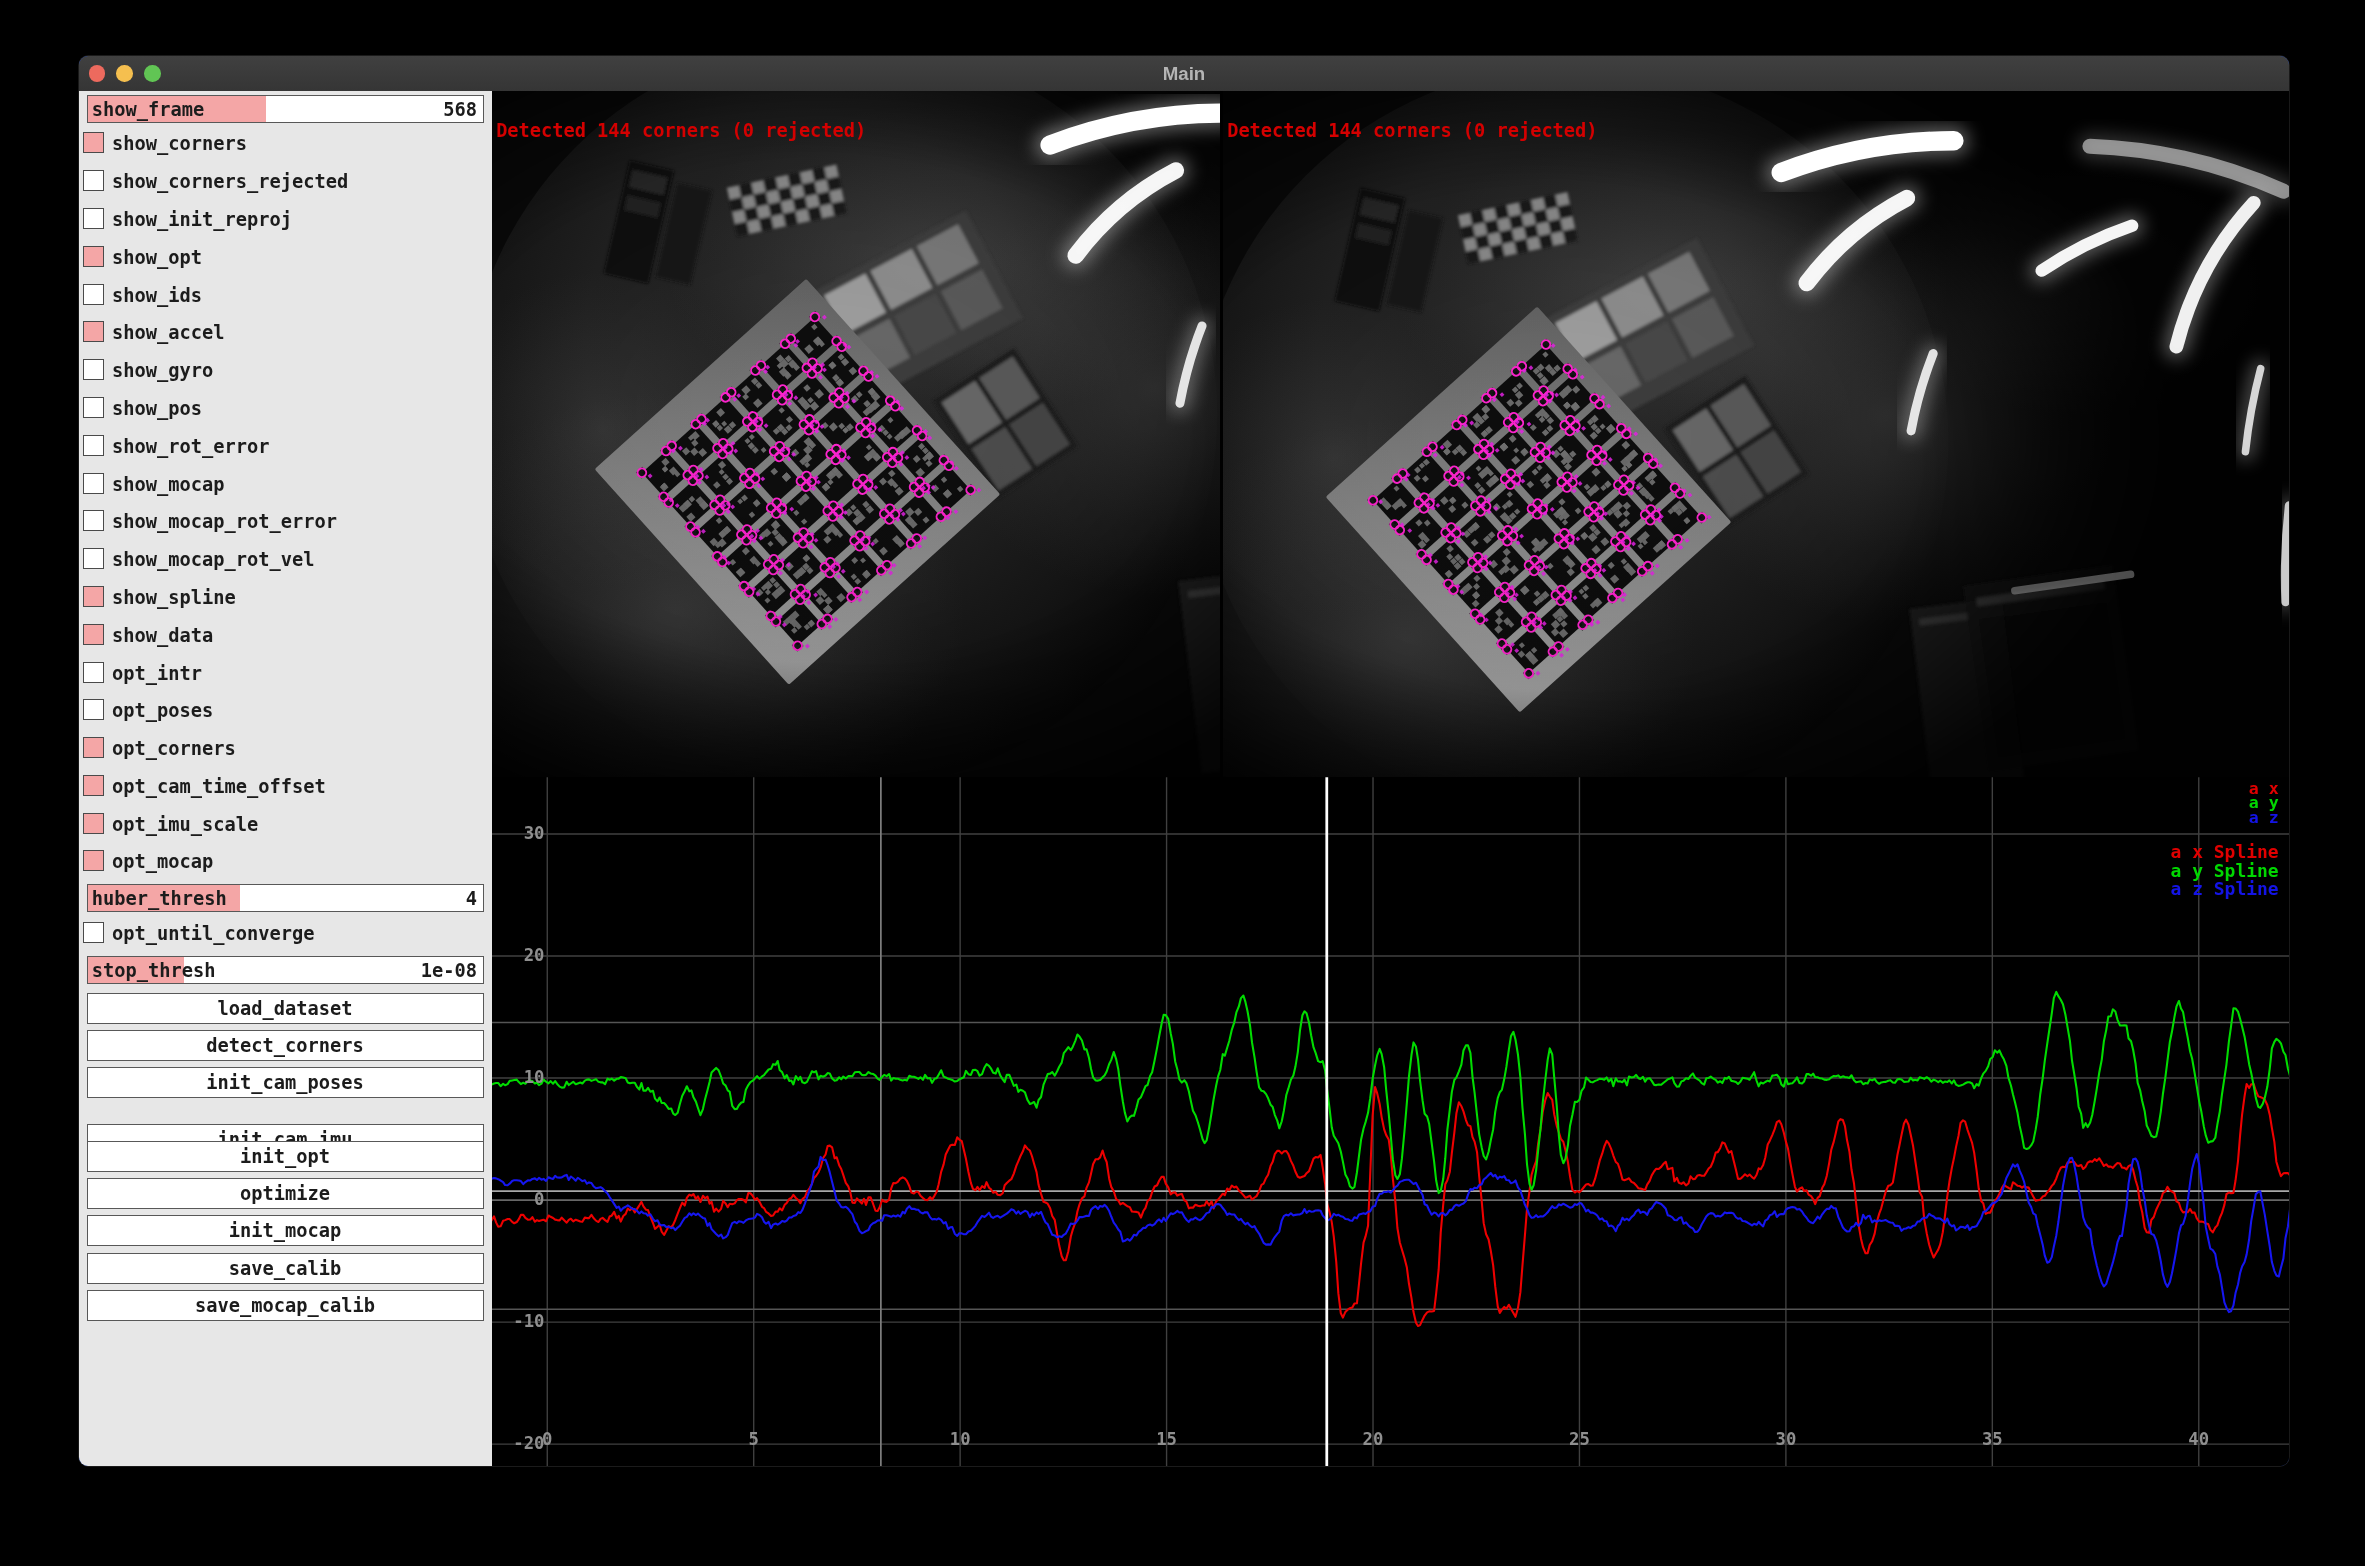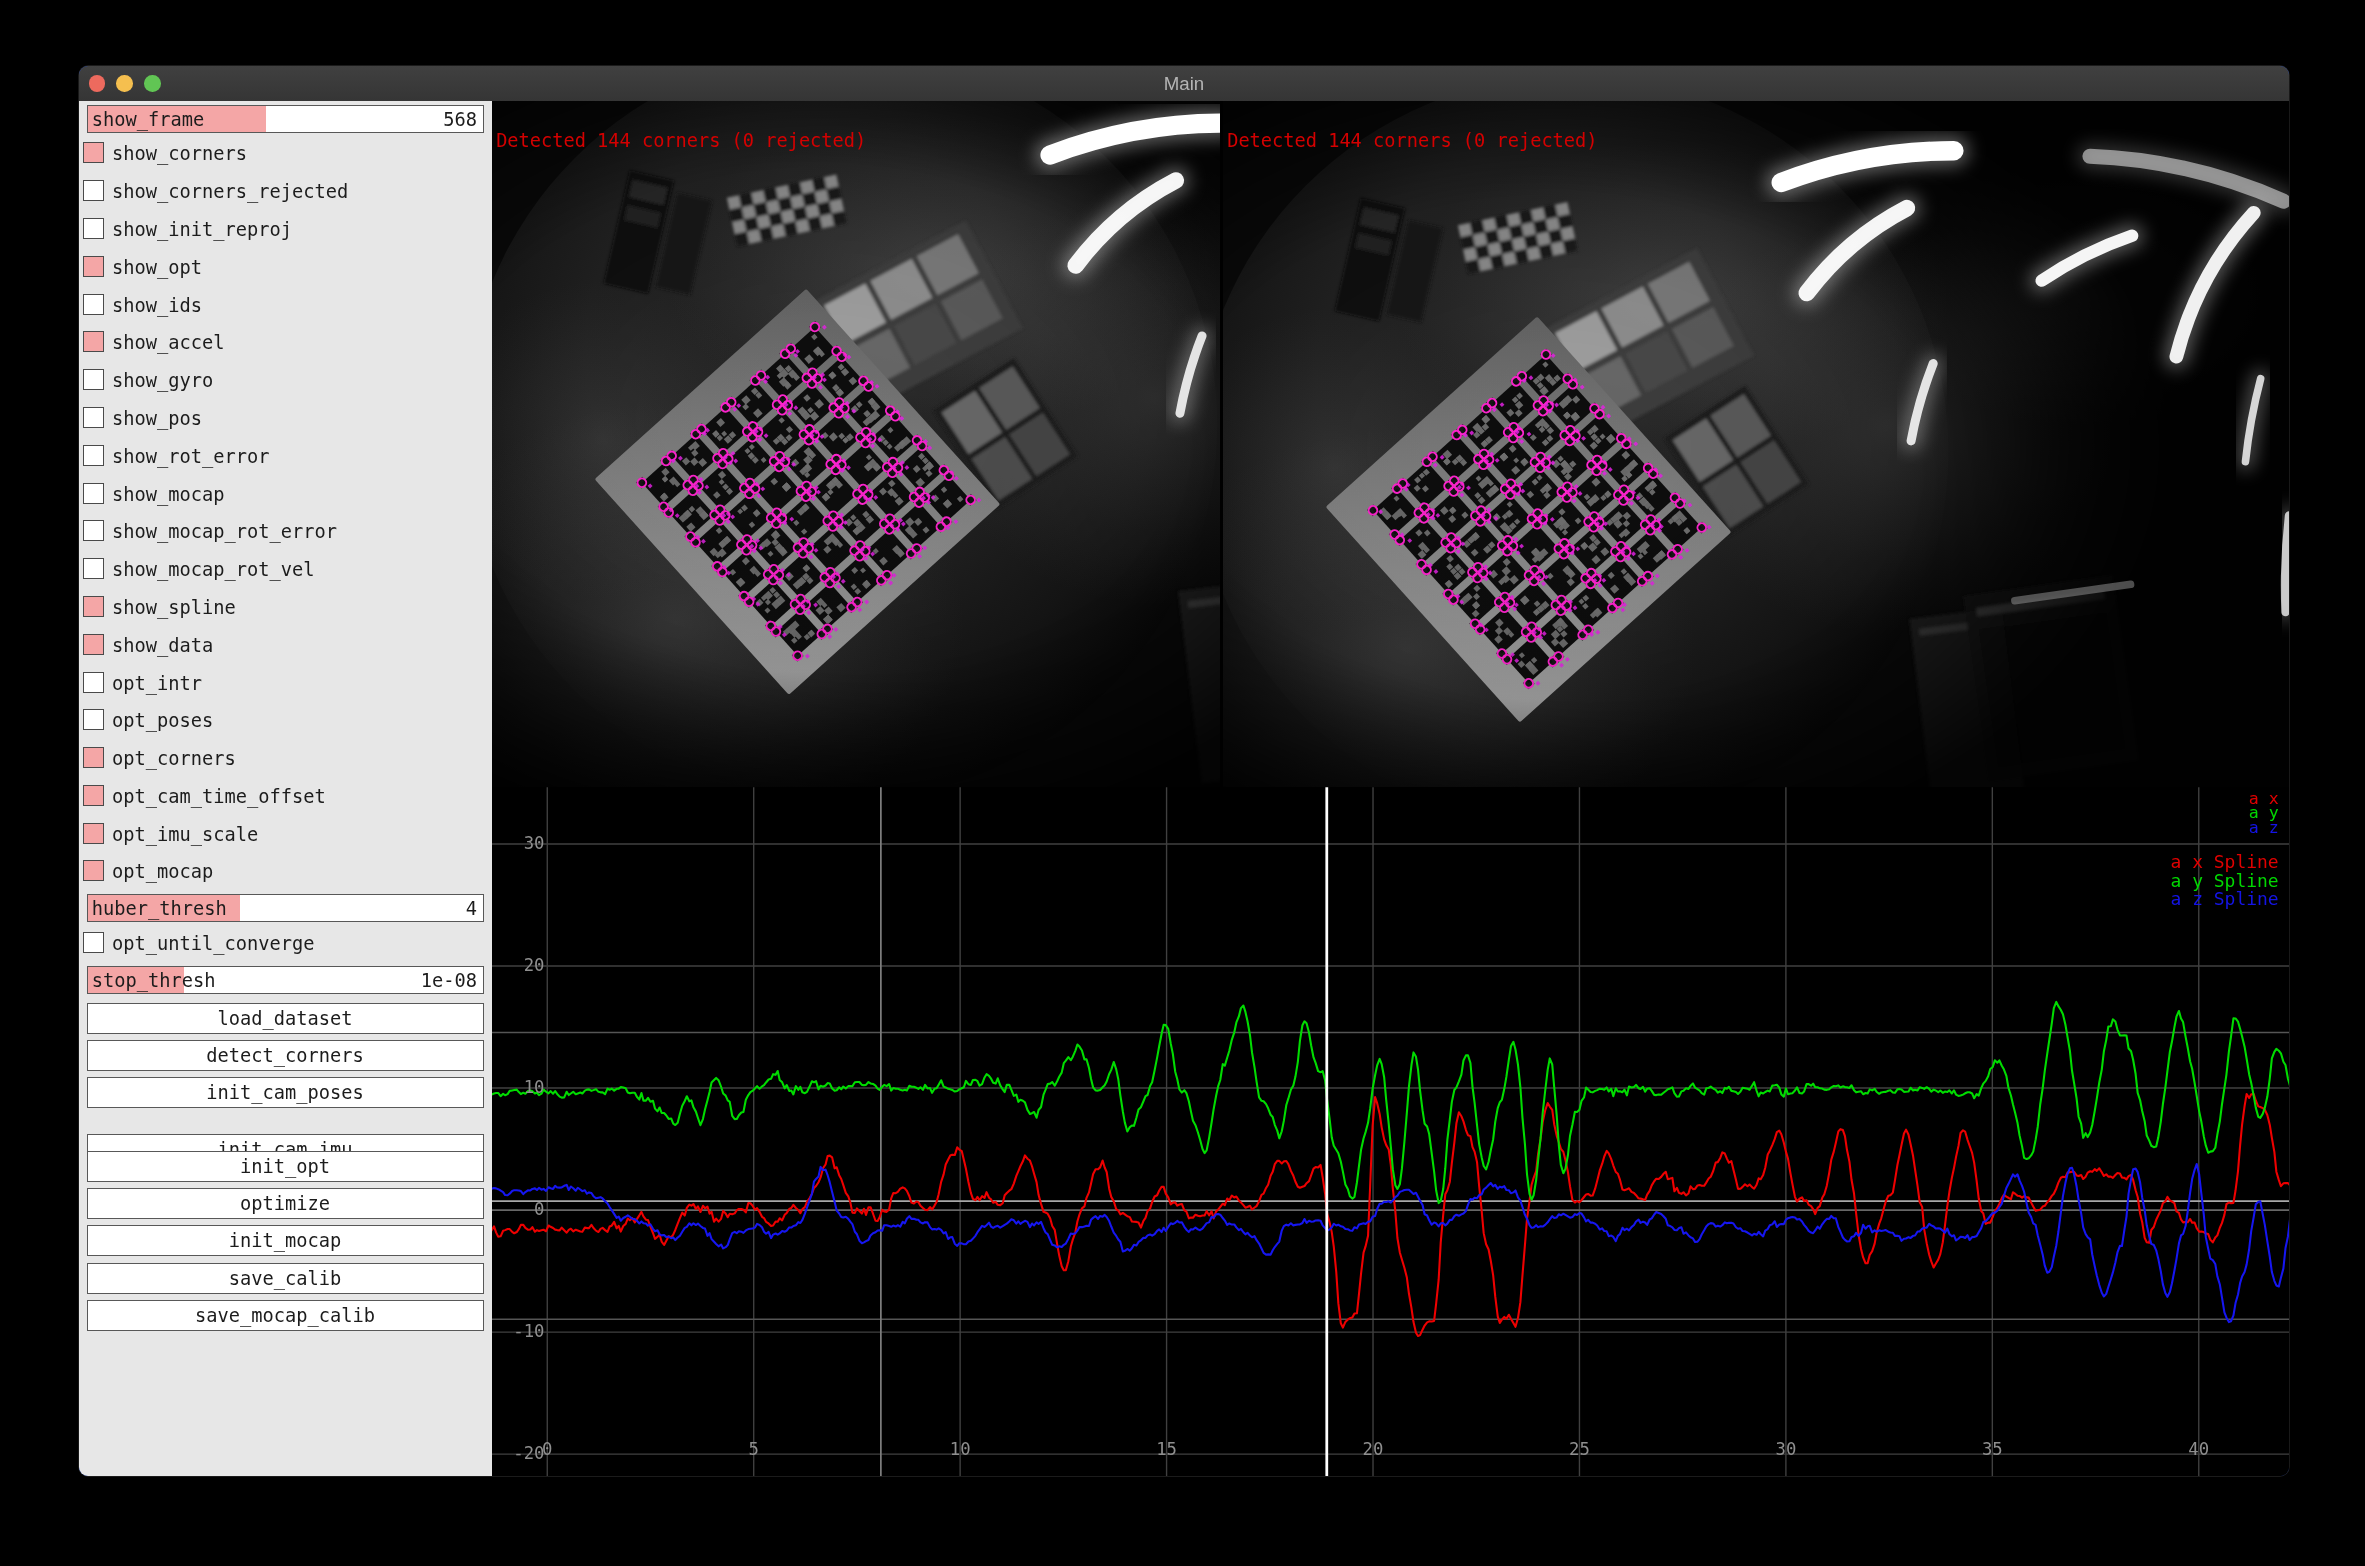--- a/index.html
+++ b/index.html
@@ -1,20 +1,20 @@
 <!DOCTYPE html>
 <html style="font-size:11px"><head>
 <meta charset="utf-8">
 <style>
   html,body{margin:0;padding:0;background:#000;}
   body{width:2366px;height:1567px;position:relative;overflow:hidden;
        font-family:"DejaVu Sans Mono", monospace;}
-  #window{position:absolute;left:79px;top:66px;width:2210px;height:1410px;
+  #window{position:absolute;left:79px;top:56px;width:2210px;height:1410px;
           border-radius:9px;overflow:hidden;background:#1d4ed8;
-          box-shadow:0 0 0 0.7px rgba(255,255,255,0.14);}
+          box-shadow:0 0 0 0.7px rgba(255,255,255,0.14);font-weight:bold;}
   #titlebar{position:absolute;left:0;top:0;width:100%;height:35px;
             background:linear-gradient(#404040,#353535);
             border-bottom:0.7px solid #1f1f1f;}
   .tl{position:absolute;top:9px;width:16.6px;height:16.6px;border-radius:50%;}
   #title-text{position:absolute;width:100%;text-align:center;top:7px;
               font-family:"Liberation Sans",sans-serif;font-size:18.7px;color:#b4b4b4;}
   #sidebar{position:absolute;left:0;top:35px;width:413px;height:1376px;background:#e7e7e7;}
   .srow{position:absolute;left:0;width:413px;}
   .slider{left:7.6px;width:395px;height:25.6px;background:#fff;border:1.4px solid #585858;position:absolute;}
   .slider .fill{position:absolute;left:0;top:0;bottom:0;background:#f4a6a6;}

